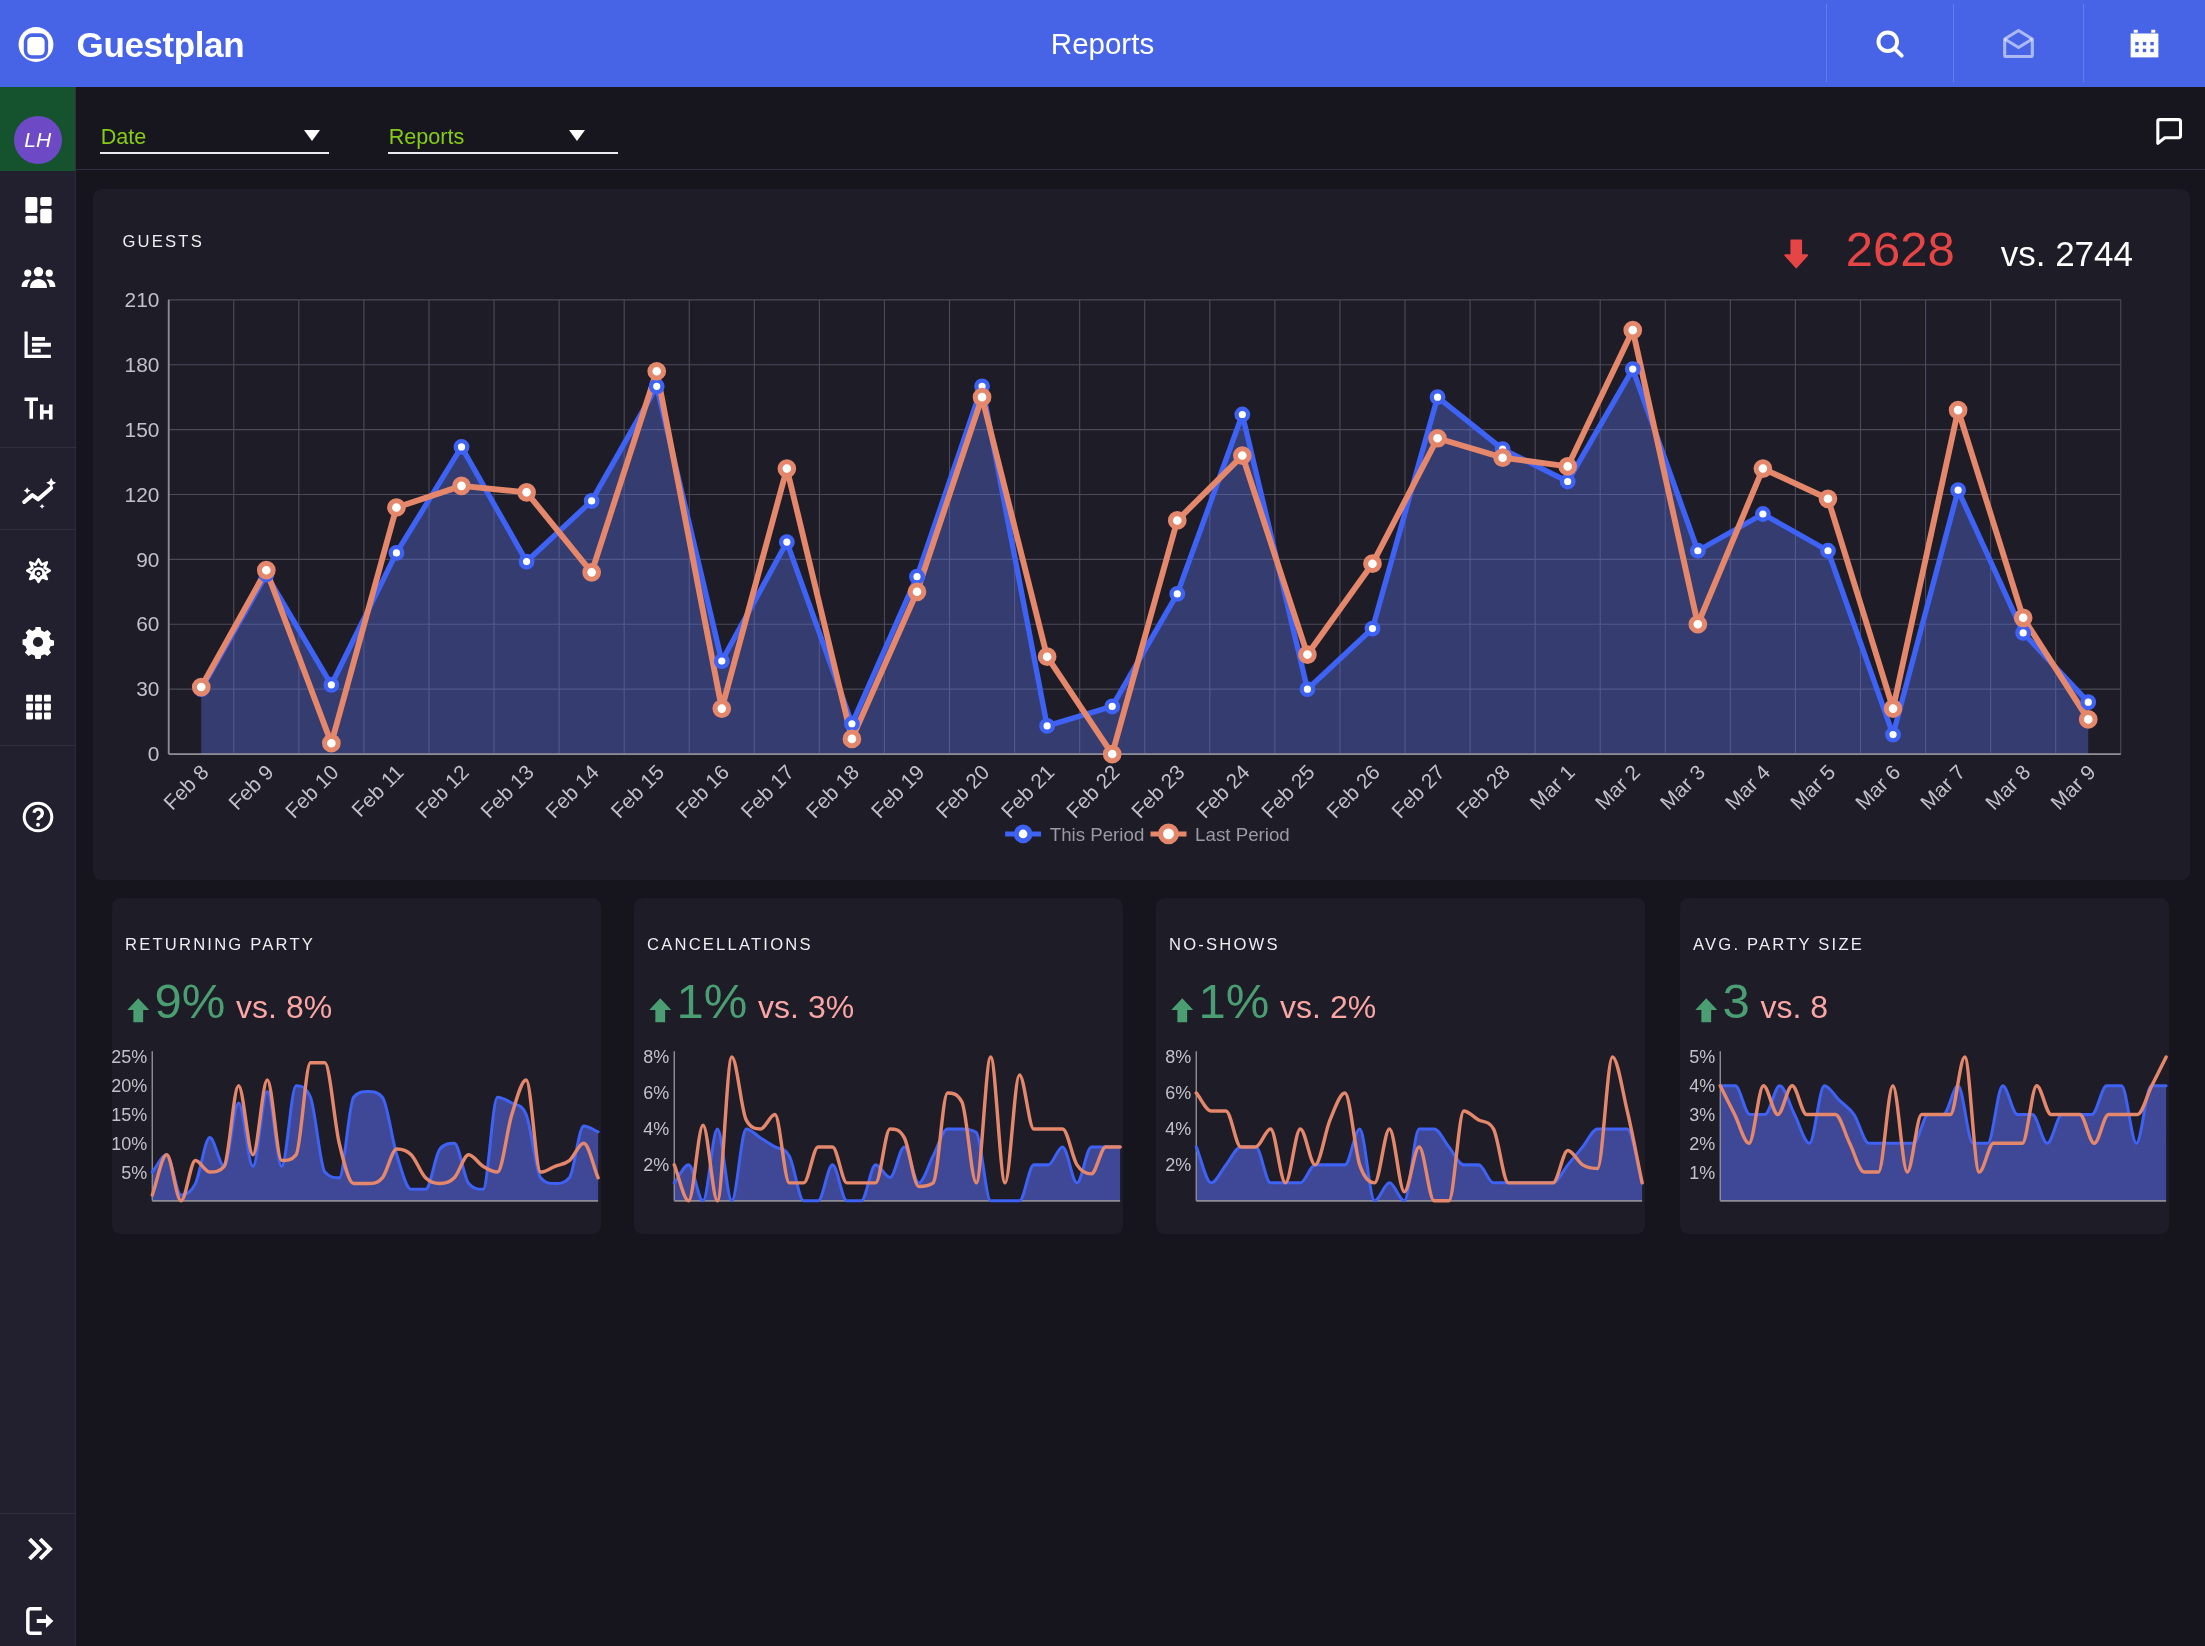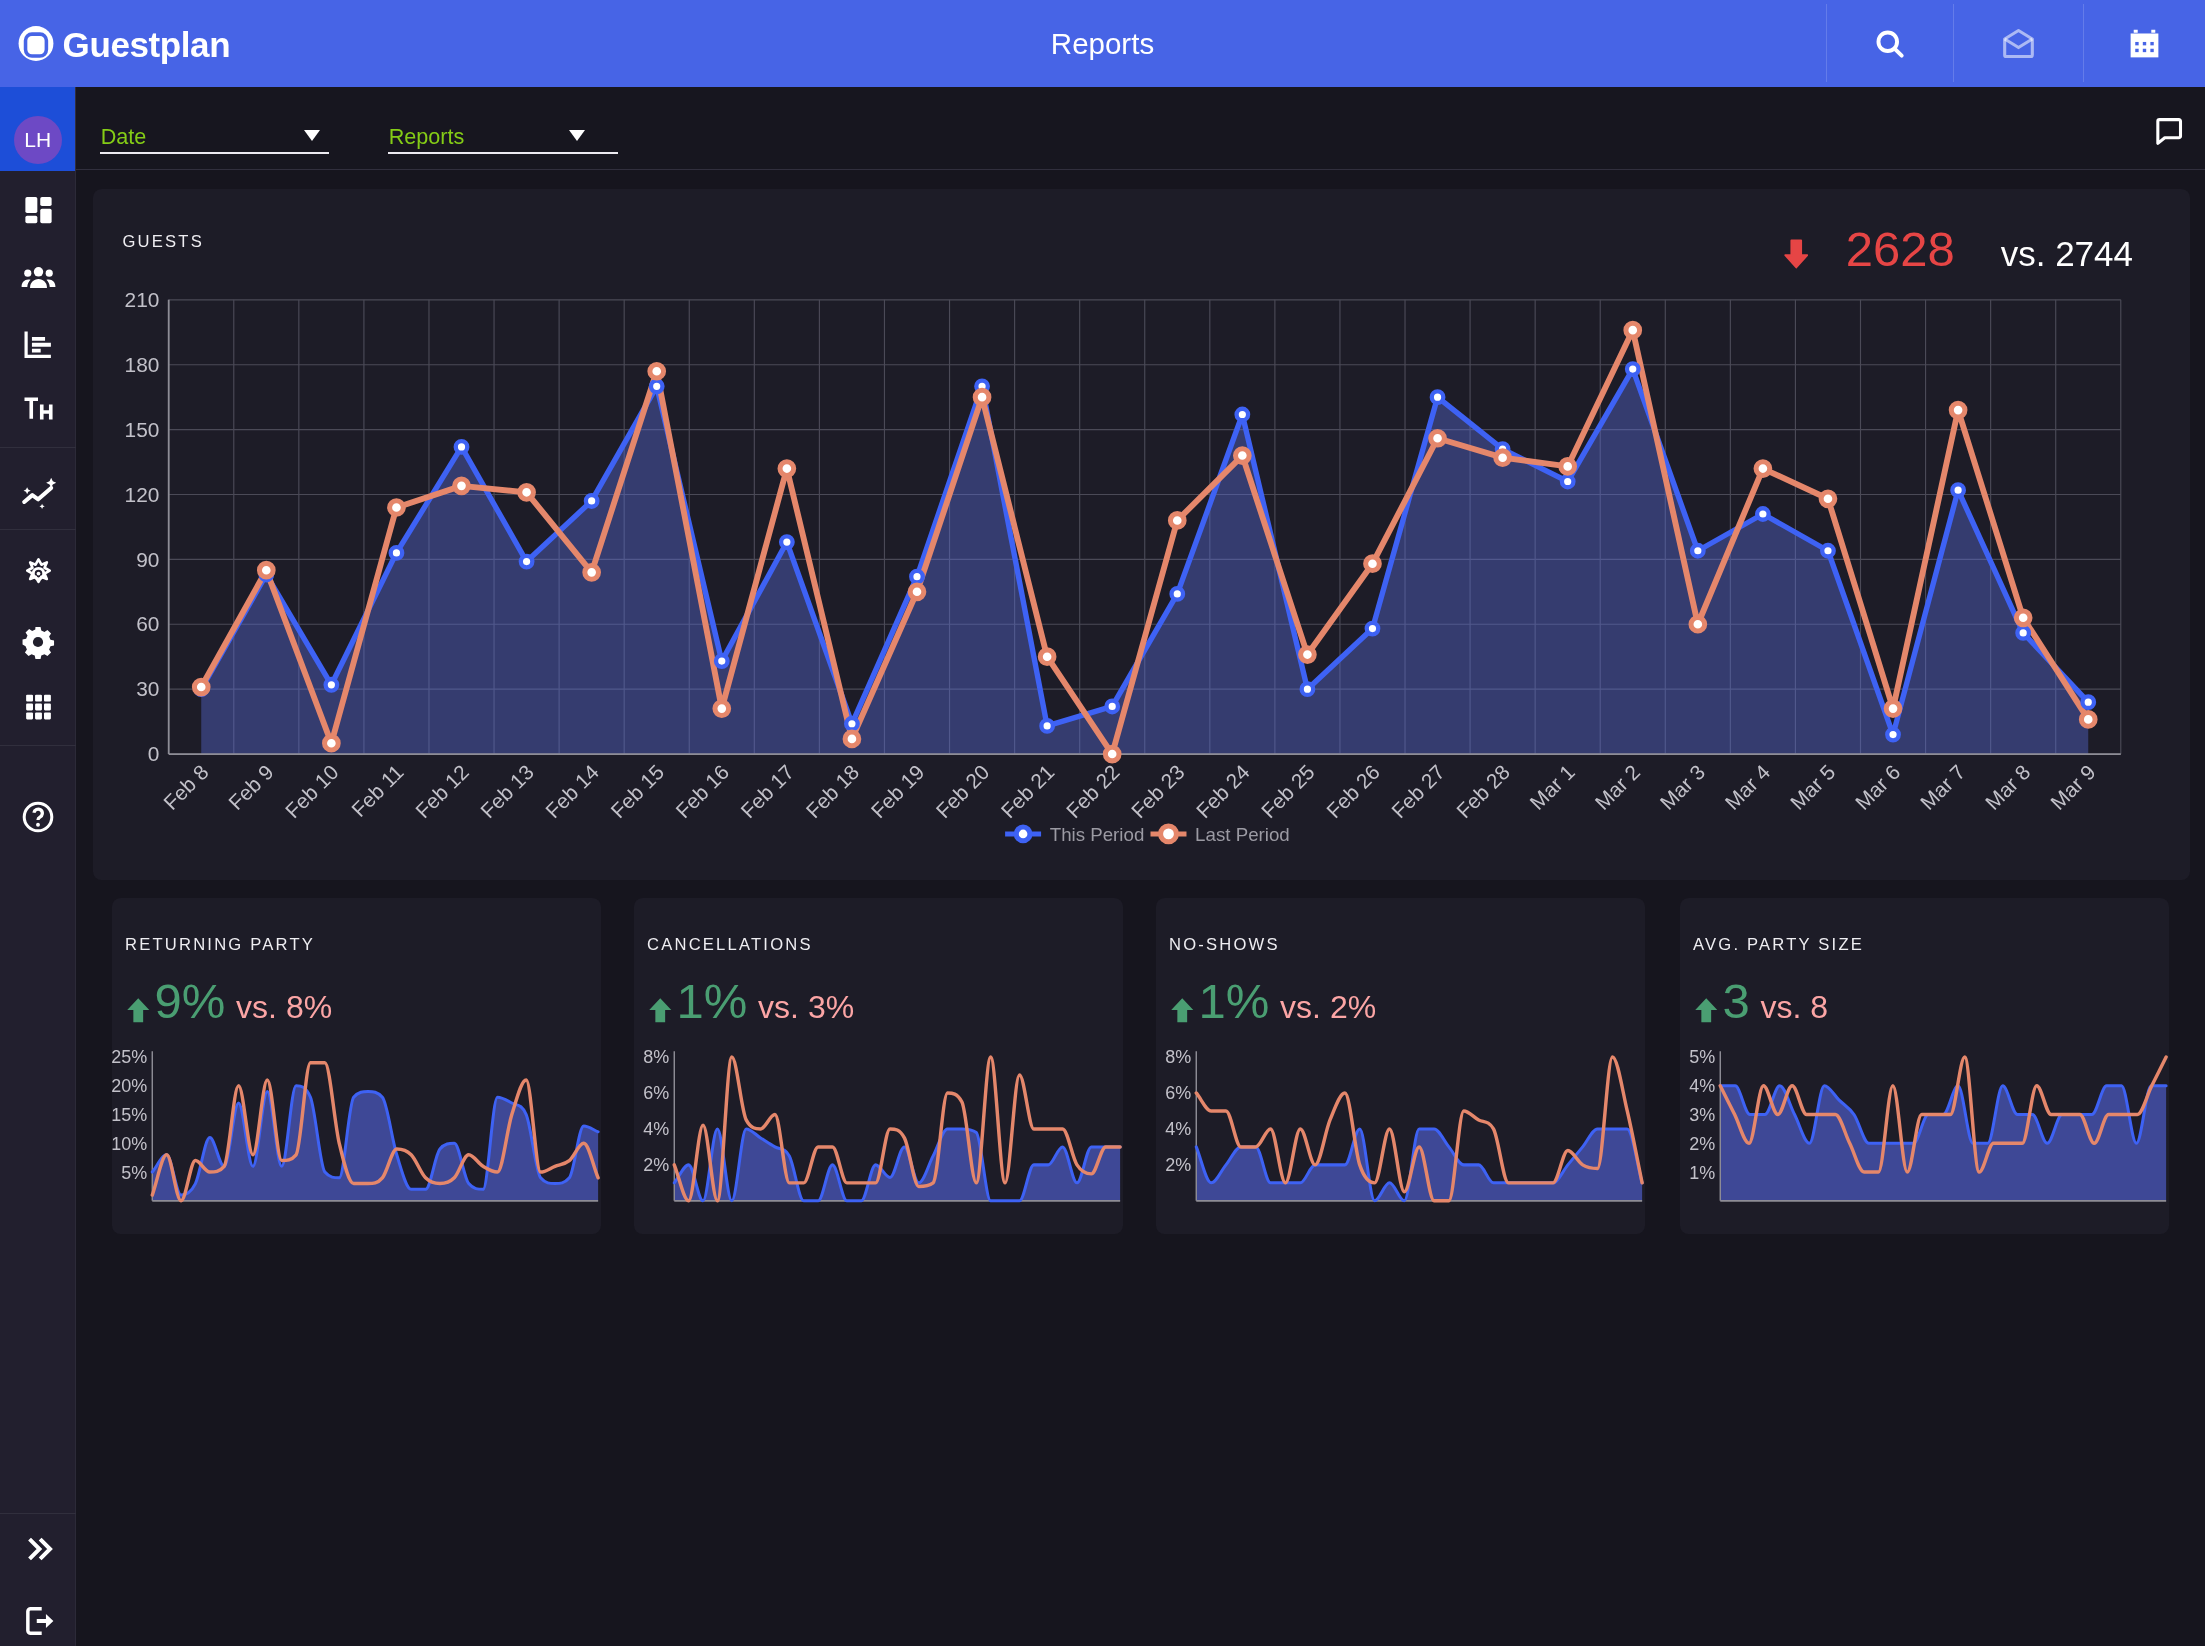--- a/index.html
+++ b/index.html
@@ -1,28 +1,28 @@
 <!DOCTYPE html>
 <html style="font-size:11.5px"><head><meta charset="utf-8">
 <style>
 * { margin:0; padding:0; box-sizing:border-box; }
 html,body { width:2205px; height:1647px; background:#16151e; overflow:hidden;
   font-family:"Liberation Sans", sans-serif; }
 .abs { position:absolute; }
 #header { position:absolute; left:0; top:0; width:2205px; height:87px; background:#4764e6; }
-#logo { position:absolute; left:18px; top:24.5px; display:flex; align-items:flex-start; }
+#logo { position:absolute; left:18px; top:24.5px; display:flex; align-items:center;gap:14px; }
 #logoname { color:#fff; font-size:35px; font-weight:bold; margin-left:8.6px; letter-spacing:-0.4px; }
 #reports { position:absolute; left:0; top:0; width:2205px; height:87px; display:flex;
   align-items:center; justify-content:center; color:#fff; font-size:29.5px; }
 .hsep { position:absolute; top:4.3px; height:78px; width:1.4px; background:rgba(255,255,255,0.16); }
 .hic { position:absolute; top:0; height:87px; display:flex; align-items:center; justify-content:center; }
 #topbar { position:absolute; left:76px; top:87px; width:2130px; height:83px;
   background:#17161f; border-bottom:1.4px solid #312f3d; }
-#sidetop { position:absolute; left:0; top:87px; width:76px; height:86px; background:#1d4ed8;
-  border-right:1.4px solid #312f3d; border-bottom:1.4px solid #312f3d; }
+#sidetop { position:absolute; left:0; top:87px; width:76px; height:86px; background:#14532d;
+  border-right:1.4px solid #312f3d; border-bottom:1.4px solid #312f3d;font-style:italic; }
 #avatar { position:absolute; left:13.7px; top:29px; width:48px; height:48px; border-radius:50%;
   background:#6d49c5; color:#fff; font-size:21px; display:flex; align-items:center; justify-content:center; }
 .ddl { position:absolute; top:0; height:83px; }
 .ddtext { position:absolute; top:37px; font-size:21.6px; color:#84cc16; }
 .ddline { position:absolute; top:65px; height:1.8px; background:#eceaf0; }
 .ddtri { position:absolute; top:43px; width:0; height:0; border-left:8px solid transparent;
   border-right:8px solid transparent; border-top:11.5px solid #fff; }
 #chatic { position:absolute; left:2152px; top:114px; }
 #sidebar { position:absolute; left:0; top:171px; width:76px; height:1476px; background:#221f2e;
   border-right:1.4px solid #2c2a38; }

